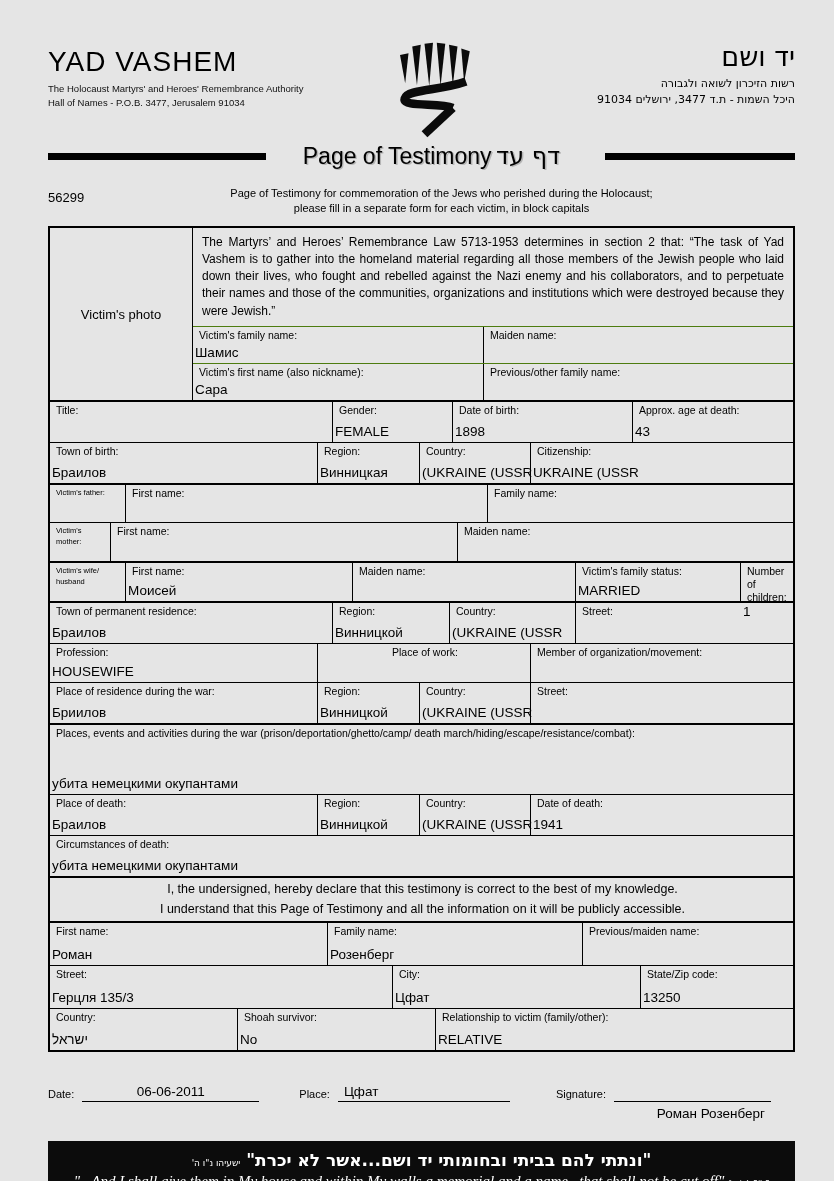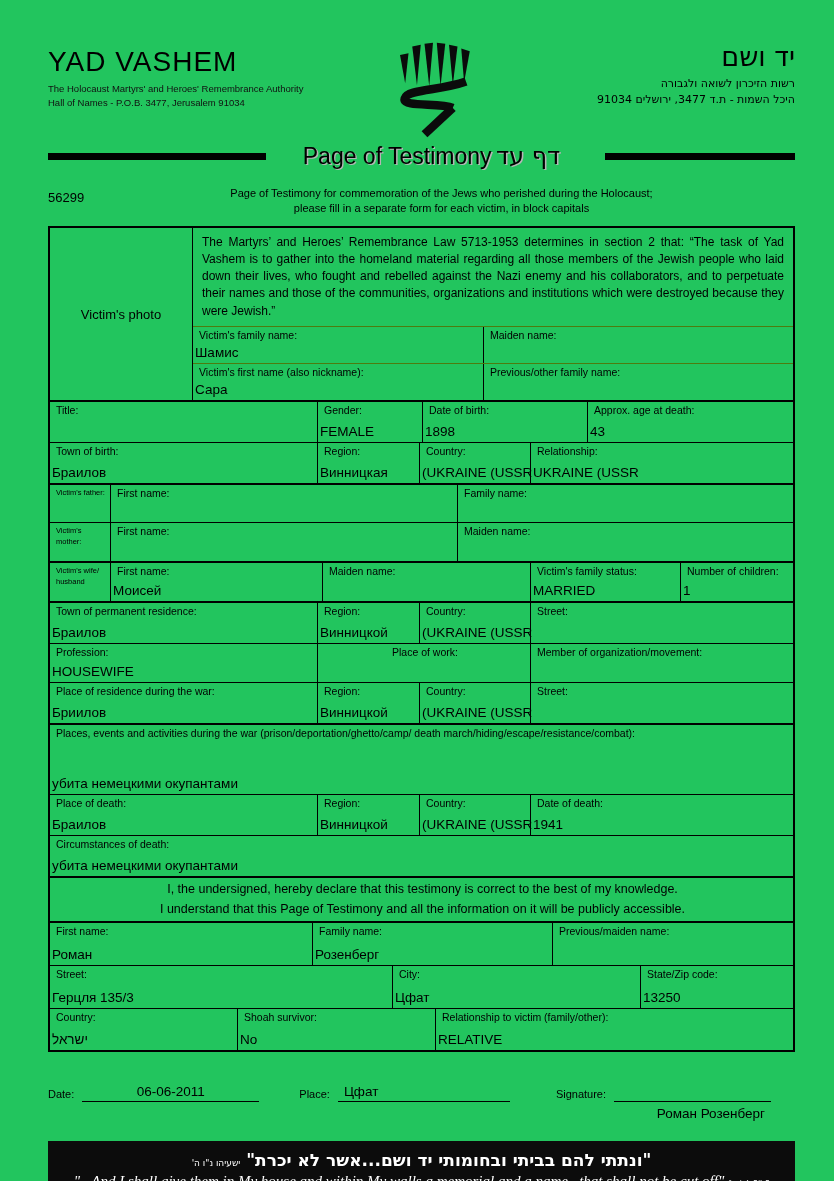--- a/index.html
+++ b/index.html
@@ -1,16 +1,16 @@
 <!DOCTYPE html>
 <html><head>
 <meta charset="utf-8">
 <style>
   html,body{margin:0;padding:0;background:#fff;}
-  .sheet{position:relative;width:834px;height:1181px;background:#22c55e;color:#000;
+  .sheet{position:relative;width:834px;height:1181px;background:#e5e5e5;color:#000;
          font-family:"Liberation Sans",sans-serif;overflow:hidden;}
   .content{position:absolute;left:48px;top:0;width:747px;padding-top:40px;}
 
   
   .hdr{display:flex;height:98px;}
   .hdr-left{width:300px;}
   .org-name{font-size:28px;letter-spacing:1px;font-weight:400;line-height:1;margin-top:8px;}
   .org-sub{font-size:9.5px;line-height:1.45;margin-top:6px;color:#111;}
   .logo-wrap{width:96px;margin-left:40px;flex:none;}
   .hdr-right{flex:1;text-align:right;direction:rtl;}
@@ -26,21 +26,21 @@
   .pt-he{font-size:24px;font-family:"DejaVu Sans",sans-serif;margin-right:8px;text-shadow:1.4px 1.4px 0 #b5b5b5;}
 
   .numrow{display:flex;margin-top:16px;height:34px;}
   .form-number{width:100px;font-size:13px;padding-top:4px;}
   .instructions{flex:1;text-align:center;font-size:11px;line-height:1.35;padding-right:60px;}
 
   
   .tbl{border:2px solid #000;margin-top:6px;}
   .trow{display:flex;align-items:stretch;border-top:1px solid #000;}
   .trow.first{border-top:none;}
-  .trow.t2{border-top-width:2px;}
+  .trow.t2{border-top-width:2px;gap:15px;}
   .c{border-left:1px solid #000;padding:2px 4px 2px 6px;box-sizing:border-box;
      display:flex;flex-direction:column;overflow:visible;}
   .c:first-child{border-left:none;}
   .lb{font-size:10.5px;line-height:1.25;}
   .vl{font-size:13.5px;margin-top:auto;margin-left:-4px;white-space:nowrap;line-height:1.15;}
   .tiny{font-size:7.5px;line-height:1.4;padding-top:3px;}
   .flex1{flex:1;}
 
   .photo-cell{width:142px;flex:none;border-right:1px solid #000;display:flex;
               align-items:center;justify-content:center;font-size:13px;}
@@ -177,21 +177,21 @@
         </div>
         <div class="c" style="width:102px;flex:none;">
           <span class="lb">Region:</span>
           <span class="vl">Винницкая</span>
         </div>
         <div class="c" style="width:111px;flex:none;">
           <span class="lb">Country:</span>
           <span class="vl">(UKRAINE (USSR</span>
         </div>
         <div class="c flex1">
-          <span class="lb">Relationship:</span>
+          <span class="lb">Citizenship:</span>
           <span class="vl">UKRAINE (USSR</span>
         </div>
       </div>
 
       <div class="trow t2" style="height:37px;">
         <div class="c tiny" style="width:60px;flex:none;">Victim's father:</div>
         <div class="c" style="width:347px;flex:none;">
           <span class="lb">First name:</span>
           <span class="vl"></span>
         </div>

